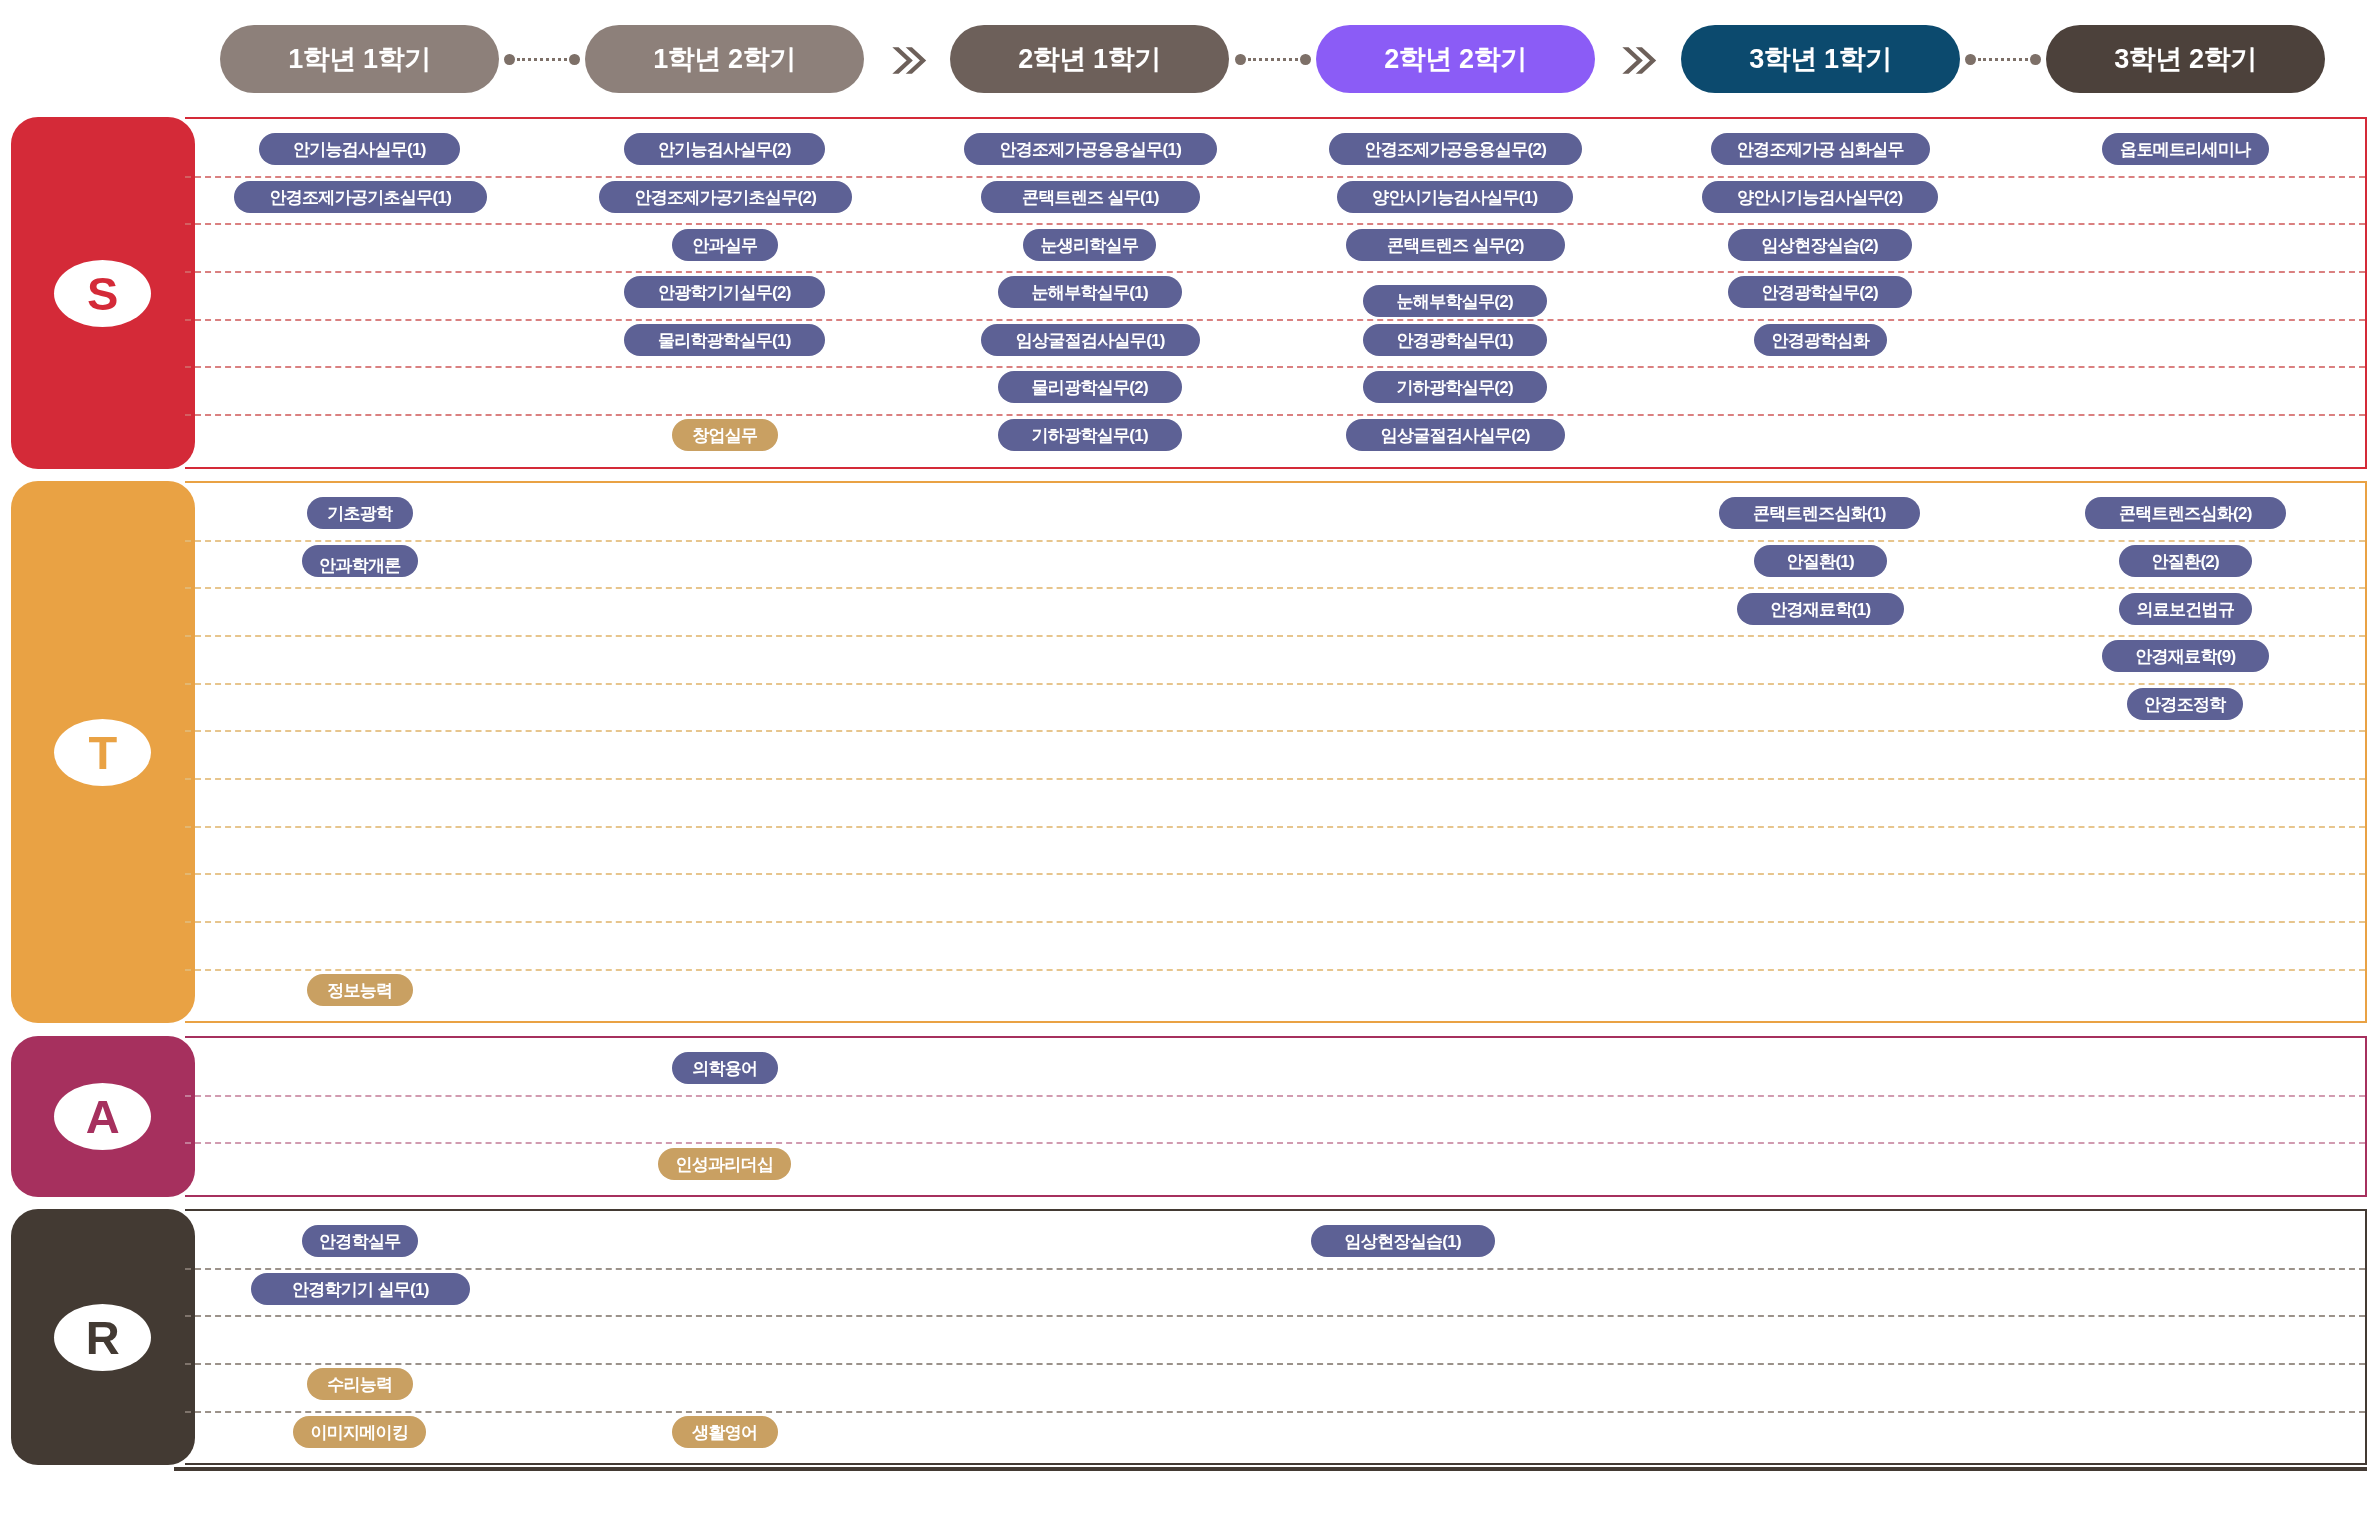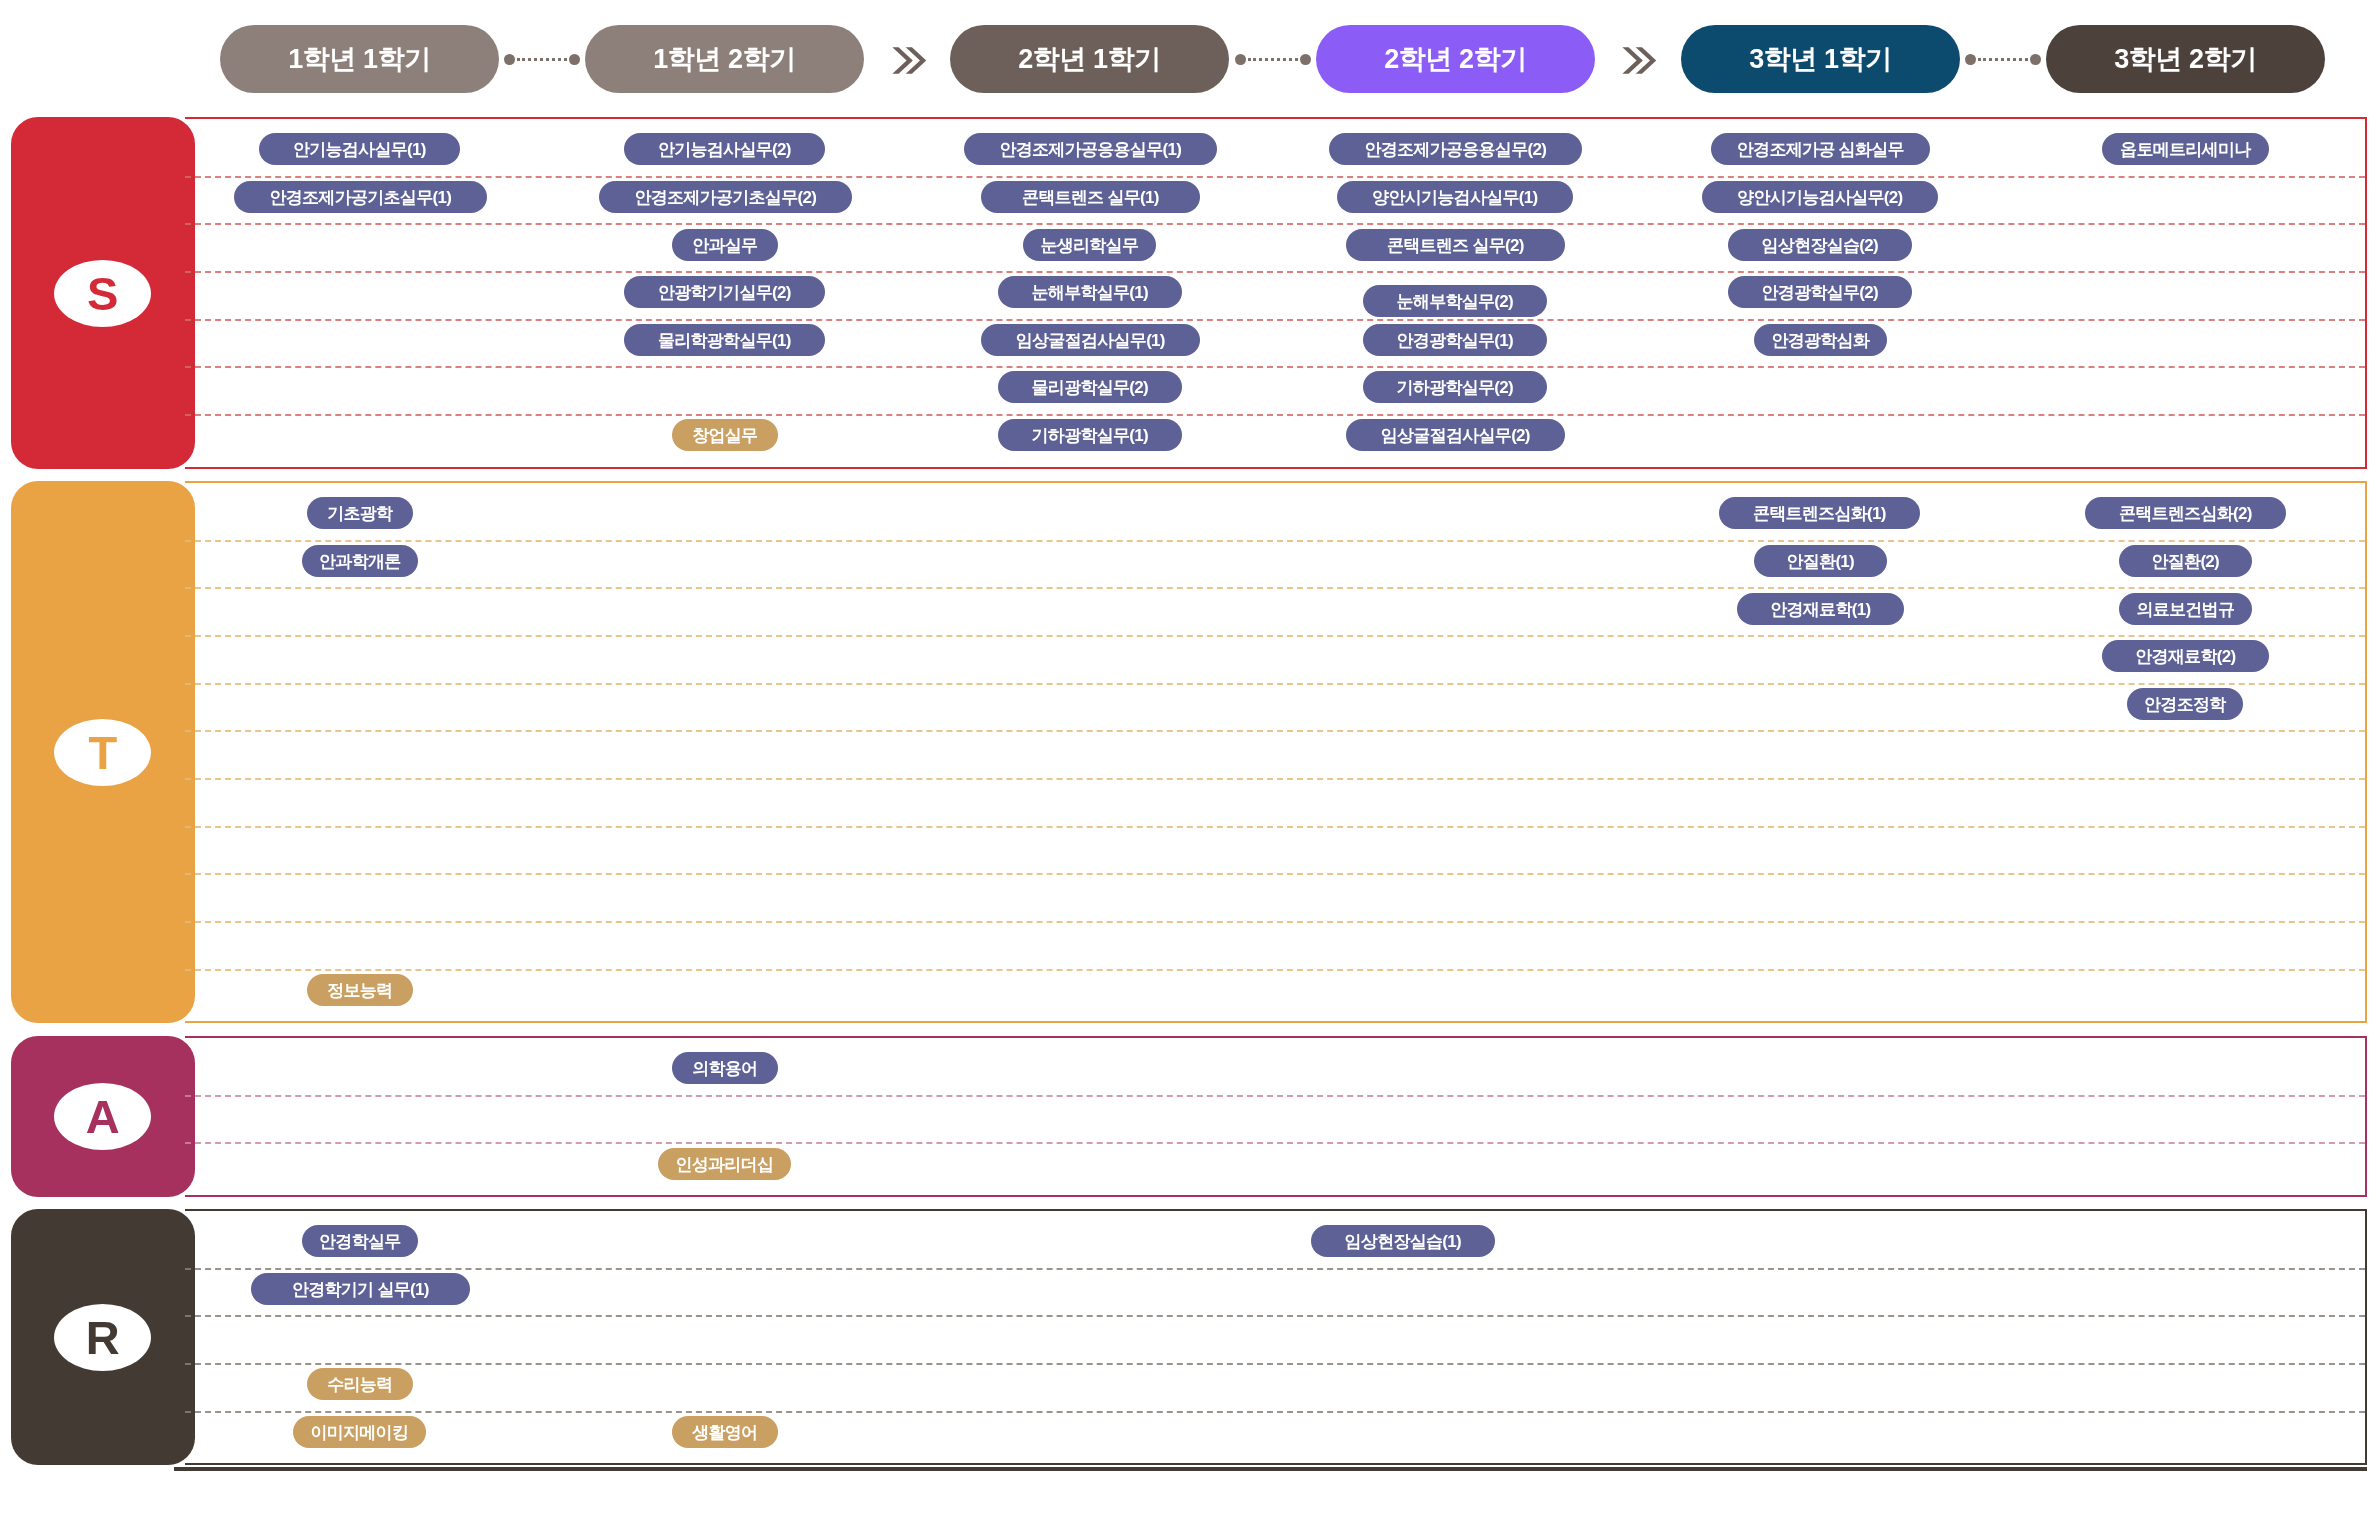--- a/index.html
+++ b/index.html
@@ -290,21 +290,21 @@
           <div class="rowline" style="top: 247px; border-top-color: rgb(227, 187, 122);"></div>
           <div class="rowline" style="top: 295px; border-top-color: rgb(227, 187, 122);"></div>
           <div class="rowline" style="top: 343px; border-top-color: rgb(227, 187, 122);"></div>
           <div class="rowline" style="top: 390px; border-top-color: rgb(227, 187, 122);"></div>
           <div class="rowline" style="top: 438px; border-top-color: rgb(227, 187, 122);"></div>
           <div class="rowline" style="top: 486px; border-top-color: rgb(227, 187, 122);"></div>
         </div>
         <div class="pill major" style="left: 296px; width: 106px; top: 16px;">
           <span>기초광학</span>
         </div>
-        <div class="pill major" style="left: 291px; width: 116px; top: 64px;">
+        <div class="pill major" style="left: 291px; width: 116px; top: 64px; align-items: flex-end;">
           <span>안과학개론</span>
         </div>
         <div class="pill common" style="left: 296px; width: 106px; top: 493px;">
           <span>정보능력</span>
         </div>
         <div class="pill major" style="left: 1708px; width: 201px; top: 16px;">
           <span>콘택트렌즈심화(1)</span>
         </div>
         <div class="pill major" style="left: 1743px; width: 133px; top: 64px;">
           <span>안질환(1)</span>
@@ -315,21 +315,21 @@
         <div class="pill major" style="left: 2074px; width: 201px; top: 16px;">
           <span>콘택트렌즈심화(2)</span>
         </div>
         <div class="pill major" style="left: 2108px; width: 133px; top: 64px;">
           <span>안질환(2)</span>
         </div>
         <div class="pill major" style="left: 2108px; width: 133px; top: 112px;">
           <span>의료보건법규</span>
         </div>
         <div class="pill major" style="left: 2091px; width: 167px; top: 159px;">
-          <span>안경재료학(2)</span>
+          <span>안경재료학(9)</span>
         </div>
         <div class="pill major" style="left: 2116px; width: 116px; top: 207px;">
           <span>안경조정학</span>
         </div>
       </div>
       <div class="band" style="top: 1036px; width: 2367px; height: 161px;">
         <div class="badge" style="height: 161px; background: rgb(166, 48, 94);">
           <div class="oval" style="color: rgb(166, 48, 94);">A</div>
         </div>
         <div class="band-body" style="height: 161px; width: 2182px; border-color: rgb(166, 48, 94);">

